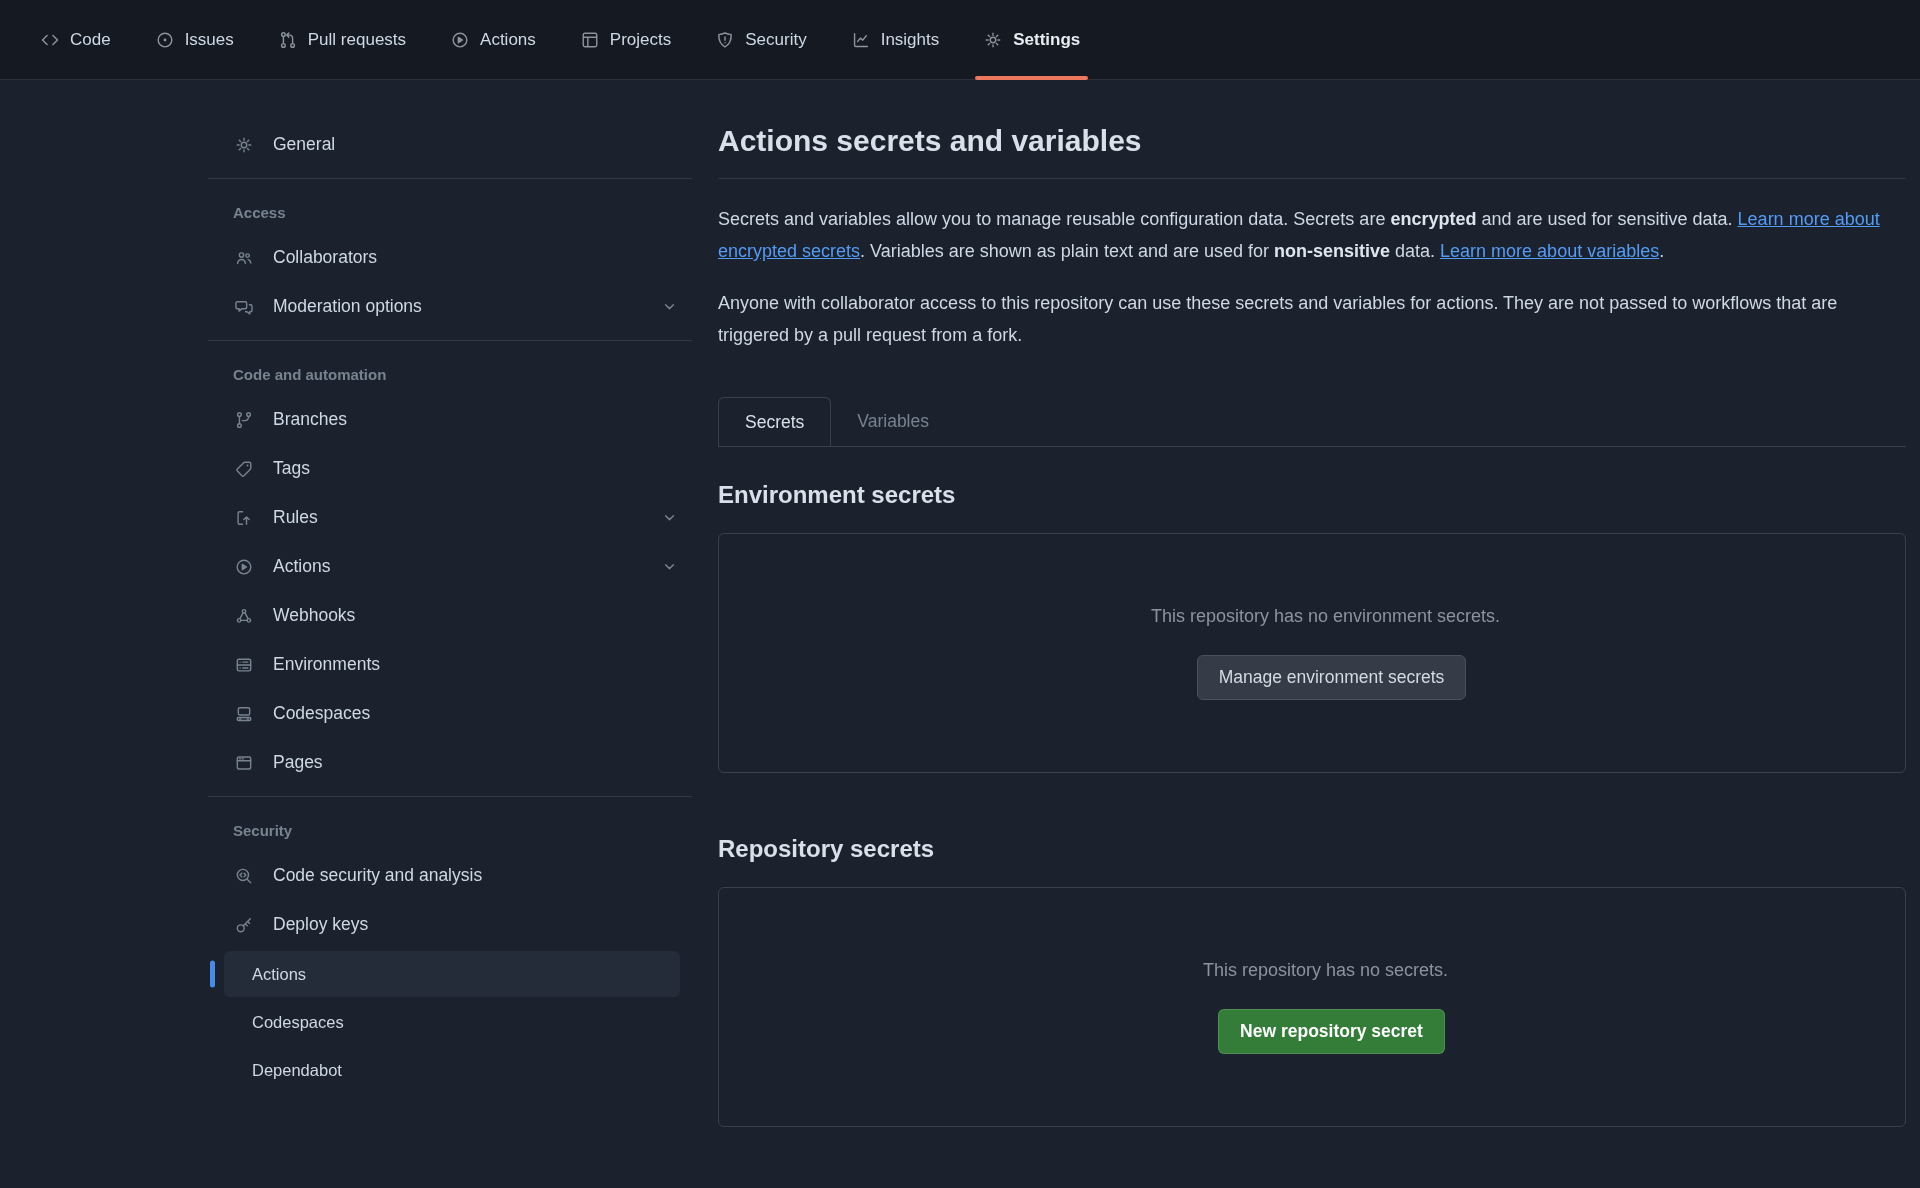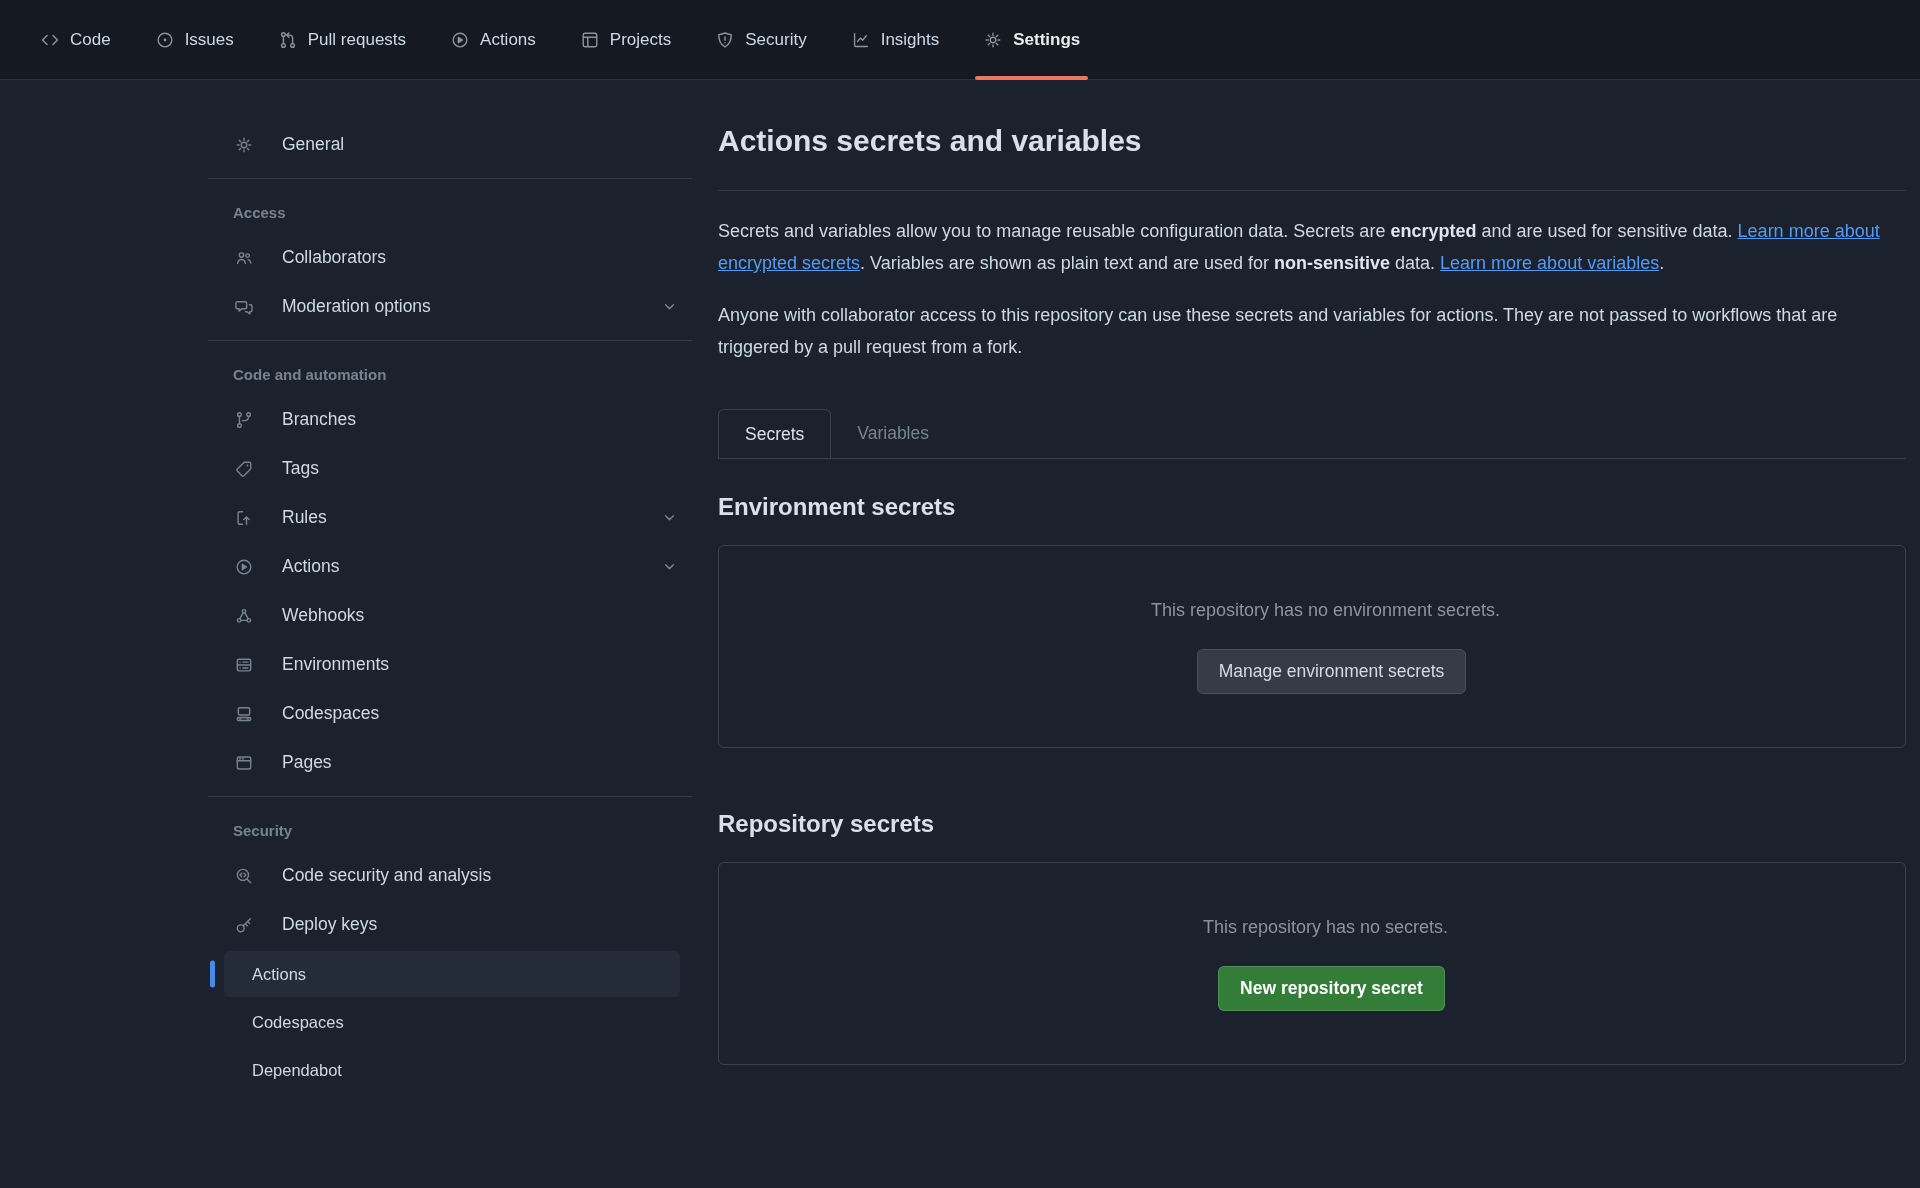--- a/index.html
+++ b/index.html
@@ -29,21 +29,21 @@
     content:""; position:absolute; left:-8px; right:-8px; bottom:-1px;
     height:4px; border-radius:3px; background:#ec775c;
   }
 
   
   .layout { display:flex; padding:40px 0 0 208px; gap:26px; }
 
   
   .sidebar { width:484px; flex:none; font-size:17.5px; }
   .sb-item {
-    height:49px; display:flex; align-items:center; gap:28px;
+    height:49px; display:flex; align-items:center; gap:19px;
     padding:0 14px 0 25px; border-radius:6px; cursor:pointer; color:#cdd9e5;
   }
   .sb-item .sicon { color:#768390; display:flex; width:21px; justify-content:center; }
   .sb-item .chev { margin-left:auto; color:#768390; display:flex; }
   .sb-item.bold { font-weight:700; color:#d8e1ea; }
   .sb-heading {
     padding:16px 0 12px 25px; font-size:15px; font-weight:700; color:#768390;
   }
   .sb-divider { height:1px; background:#313947; margin:9px 0; }
   .sb-sub {
@@ -52,42 +52,42 @@
     border-radius:6px; font-size:16.5px; cursor:pointer; color:#cdd9e5;
   }
   .sb-sub.active { background:#252c39; }
   .sb-sub .bar {
     position:absolute; left:-14px; top:50%; transform:translateY(-50%);
     width:5px; height:27px; border-radius:3px; background:#478be6;
   }
 
   
   .main { width:1188px; flex:none; }
-  h1.page-title { font-size:30px; font-weight:600; color:#d8e1ea; margin:4px 0 32px; }
+  h1.page-title { font-size:30px; font-weight:600; color:#d8e1ea; margin:4px 0 20px; }
   .divider { height:1px; background:#313947; border:none; margin:0 0 24px; }
   p.lead { font-size:18px; line-height:32px; color:#cdd9e5; }
   p.lead + p.lead { margin-top:20px; }
   p.lead strong { font-weight:700; color:#dde6ee; }
   a.link { color:#539bf5; text-decoration:underline; cursor:pointer; }
 
   .tabs { margin-top:46px; display:flex; border-bottom:1px solid #3a414d; }
   .tab {
     height:49px; line-height:48px; padding:0 26px; font-size:17.5px;
     cursor:pointer; color:#768390;text-align:center;
   }
   .tab.active {
     color:#d8e1ea; background:#1c222d;
     border:1px solid #3a414d; border-bottom:none;
     border-radius:6px 6px 0 0; margin-bottom:-1px;
   }
 
   h2.section-title { margin:34px 0 0; font-size:24px; font-weight:700; color:#d8e1ea; }
   h2.section-title.second { margin-top:62px; }
   .empty-box {
-    margin-top:24px; height:203px;
+    margin-top:24px; height:240px;
     border:1px solid #3a414d; border-radius:6px;
     display:flex; flex-direction:column; align-items:center; justify-content:center;
     gap:28px;
     padding-left:27px;
   }
   .empty-text { font-size:18px; color:#8b949e; }
   .btn {
     font-family:inherit; font-size:17.5px; font-weight:500;
     padding:11px 21px; border-radius:6px; cursor:pointer; border:1px solid;margin-left:12px;
   }

